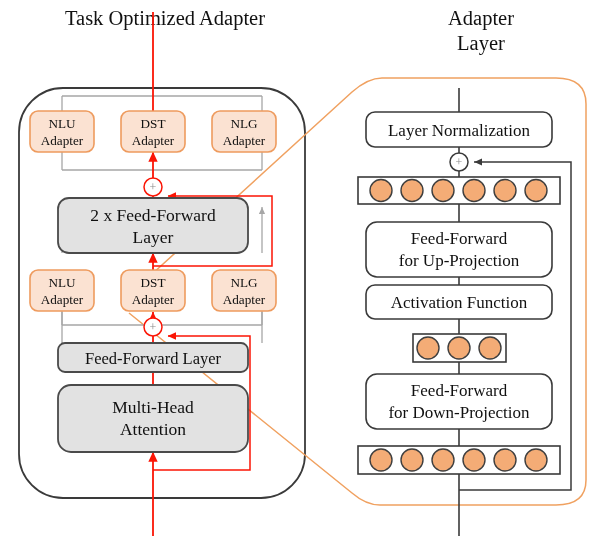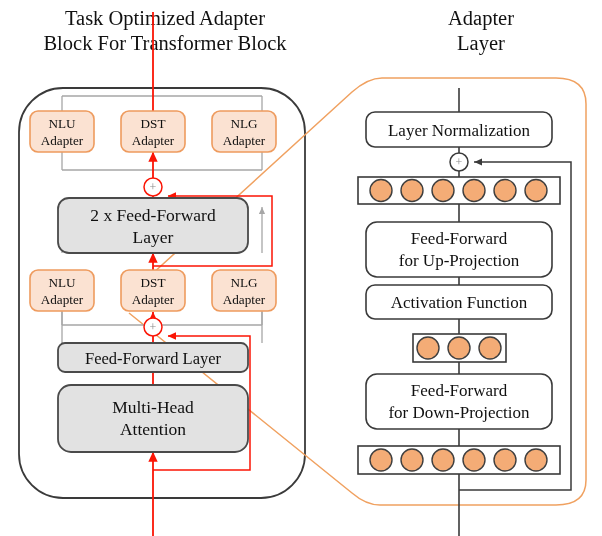--- a/index.html
+++ b/index.html
@@ -13,21 +13,20 @@
   .nodetext{font-family:"Liberation Serif","DejaVu Serif",serif;fill:#101010;text-anchor:middle;}
   .plus{font-family:"Liberation Serif","DejaVu Serif",serif;fill:#8a8a8a;text-anchor:middle;font-size:12px;}
 </style>
 </head>
 <body>
 
 <div id="root">
 
   <div class="title" id="title-left">
     <div>Task Optimized Adapter</div>
-    <div>Block For Transformer Block</div>
   </div>
 
   <div class="title" id="title-right">
     <div>Adapter</div>
     <div>Layer</div>
   </div>
 
   <svg class="layer" id="diagram" viewBox="0 0 602 536">
     <defs>
       <marker id="ah-red" markerWidth="7" markerHeight="7" refX="5.4" refY="3" orient="auto">

